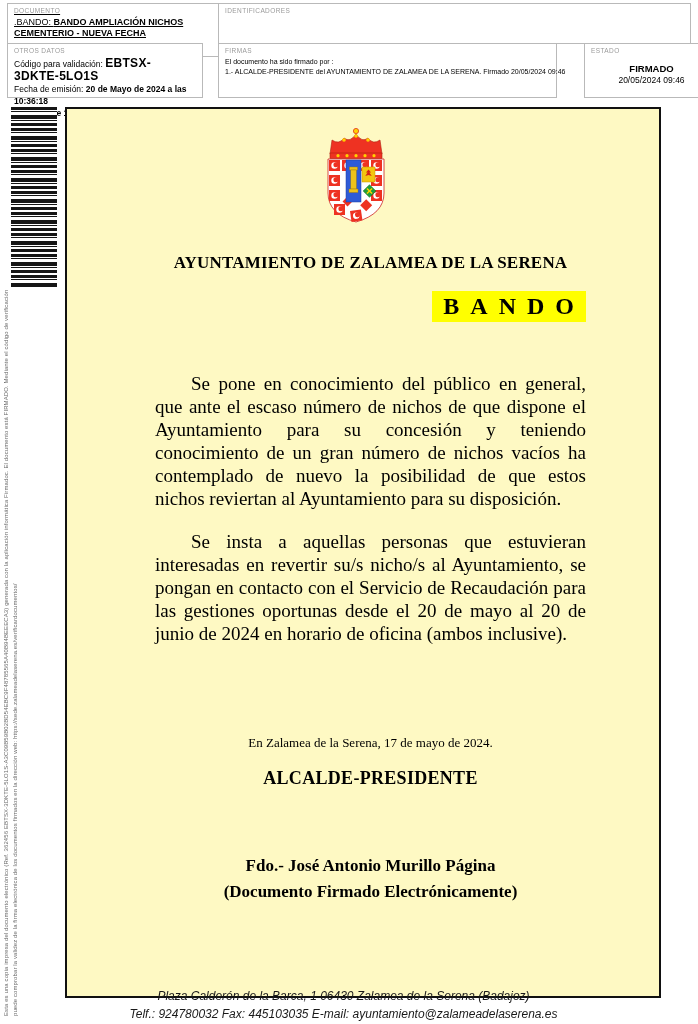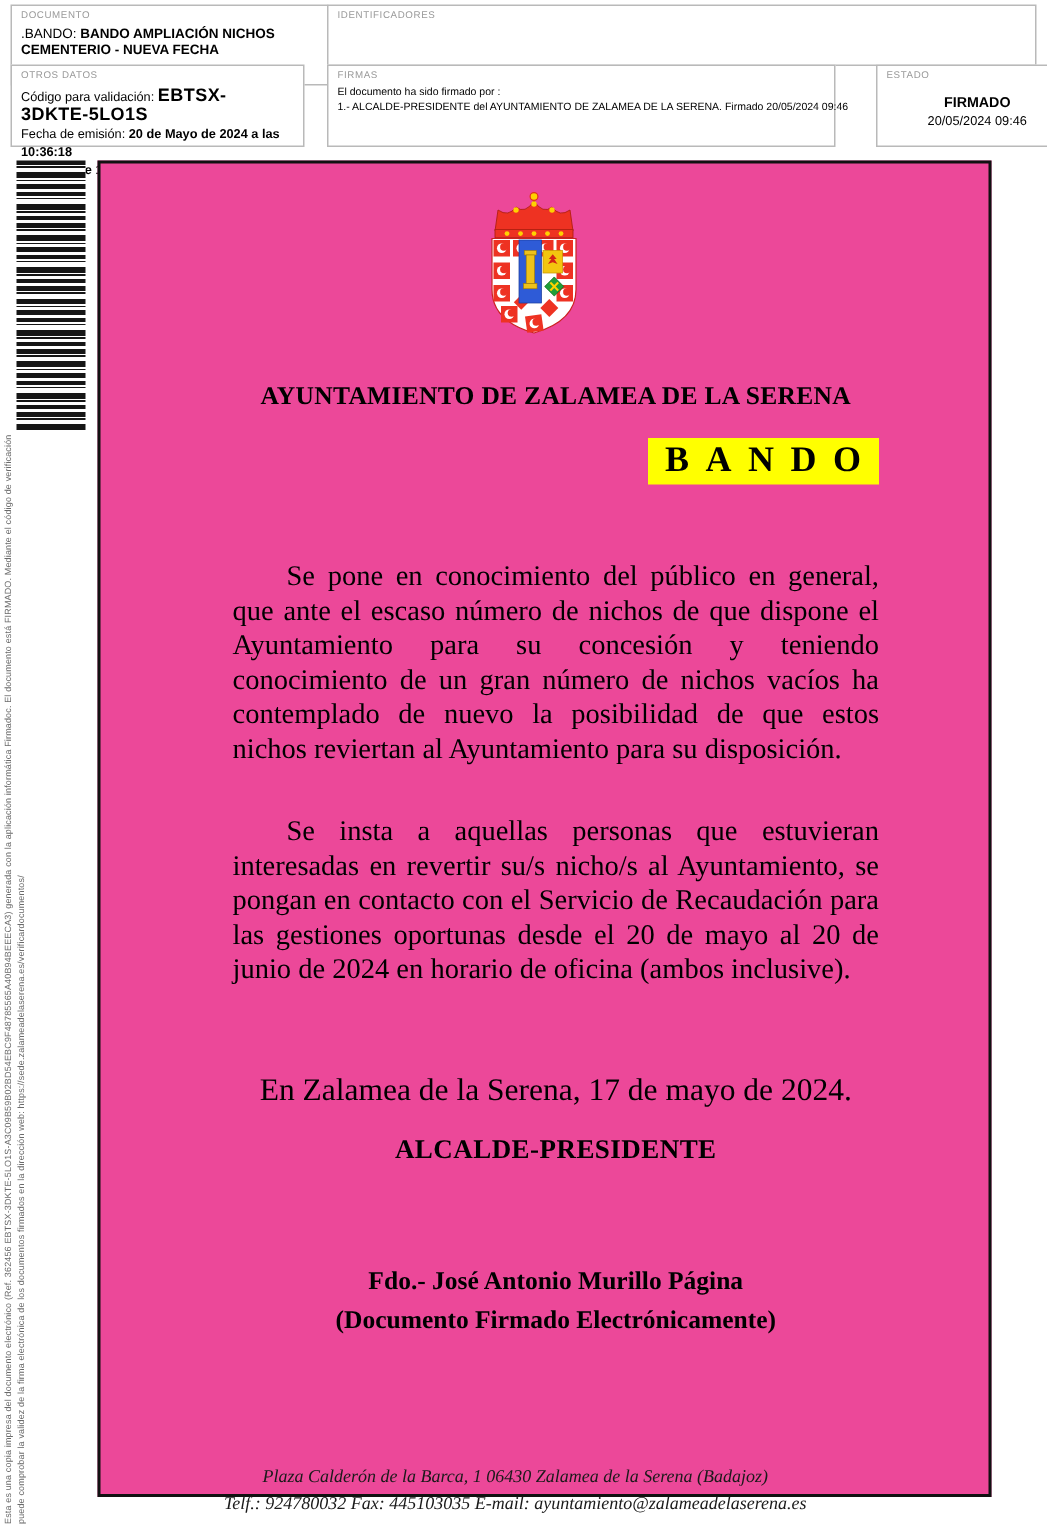--- a/index.html
+++ b/index.html
@@ -3,21 +3,21 @@
 <meta charset="utf-8">
 <style>
   html,body{margin:0;padding:0;}
   body{
     width:698px;height:1024px;position:relative;background:#fff;overflow:hidden;
     font-family:"Liberation Sans",sans-serif;color:#000;
   }
   
   .hbox{position:absolute;border:1px solid #b9b9b9;box-sizing:border-box;padding:3px 6px;background:#fff;}
   .hlabel{font-size:6.5px;color:#9a9a9a;letter-spacing:.4px;margin-bottom:3px;}
-  #box-documento{left:7px;top:3px;width:212px;height:54px;}
+  #box-documento{left:7px;top:3px;width:212px;height:54px;text-decoration:underline;}
   #box-identificadores{left:218px;top:3px;width:473px;height:41px;}
   #box-otros{left:7px;top:43px;width:196px;height:55px;}
   #box-firmas{left:218px;top:43px;width:339px;height:55px;}
   #box-estado{left:584px;top:43px;width:135px;height:55px;text-align:center;}
   .doc-meta{font-size:9px;line-height:11px;margin-top:2px;}
   .b{font-weight:bold;}
   .otros-line{font-size:8.5px;line-height:12px;}
   .code-big{font-size:12px;font-weight:bold;letter-spacing:.3px;}
   .firmas-line{font-size:7px;line-height:9.5px;white-space:nowrap;}
   .estado-status{font-size:9.5px;font-weight:bold;margin-top:9px;}
@@ -34,41 +34,41 @@
   }
   .vtext{
     position:absolute;transform:rotate(-90deg);transform-origin:0 0;
     white-space:nowrap;font-size:6px;color:#6a6a6a;letter-spacing:.1px;
   }
   #vline1{left:3px;top:1016px;}
   #vline2{left:12px;top:1016px;}
   
   #doc-box{
     position:absolute;left:65px;top:107px;width:596px;height:891px;
-    border:2px solid #111;box-sizing:border-box;background:#ec4899;
+    border:2px solid #111;box-sizing:border-box;background:#fef9c3;
     font-family:"Liberation Serif",serif;
   }
   #escudo-wrap{text-align:center;margin-top:18px;transform:translateX(-7px);}
   #org-title{margin-top:26px;text-align:center;font-size:17px;font-weight:bold;letter-spacing:.2px;
     margin-left:88px;width:431px;}
   #bando-wrap{margin-top:18px;text-align:right;margin-left:88px;width:431px;}
   #bando-heading{
     display:inline-block;background:#ffff00;color:#000;font-weight:bold;
     font-size:24px;letter-spacing:11px;padding:2px 1px 2px 11px;
   }
   .content{margin-left:88px;width:431px;}
   .para{font-size:19px;line-height:23px;text-align:justify;text-indent:36px;margin:0;}
   #para1{margin-top:50px;}
-  #para2{margin-top:32px;}
-  #date-line{margin-top:56px;text-align:center;font-size:21px;}
+  #para2{margin-top:20px;}
+  #date-line{margin-top:90px;text-align:center;font-size:13px;}
   #signer-title{margin-top:17px;text-align:center;font-size:18px;font-weight:bold;letter-spacing:.3px;}
   #signature-block{margin-top:64px;text-align:center;font-size:17px;font-weight:bold;line-height:26px;}
   #doc-footer{
     margin-top:82px;text-align:center;position:relative;left:-27px;
-    font-family:Liberation Serif, serif;font-style:italic;font-size:12px;line-height:18px;color:#1a1a1a;
+    font-family:Liberation Sans, sans-serif;font-style:italic;font-size:12px;line-height:18px;color:#1a1a1a;
   }
 </style>
 </head>
 <body>
 
 <div class="hbox" id="box-documento">
   <div class="hlabel">DOCUMENTO</div>
   <div class="doc-meta">
     <span>.BANDO:</span>
     <span class="b">BANDO AMPLIACIÓN NICHOS CEMENTERIO - NUEVA FECHA</span>

